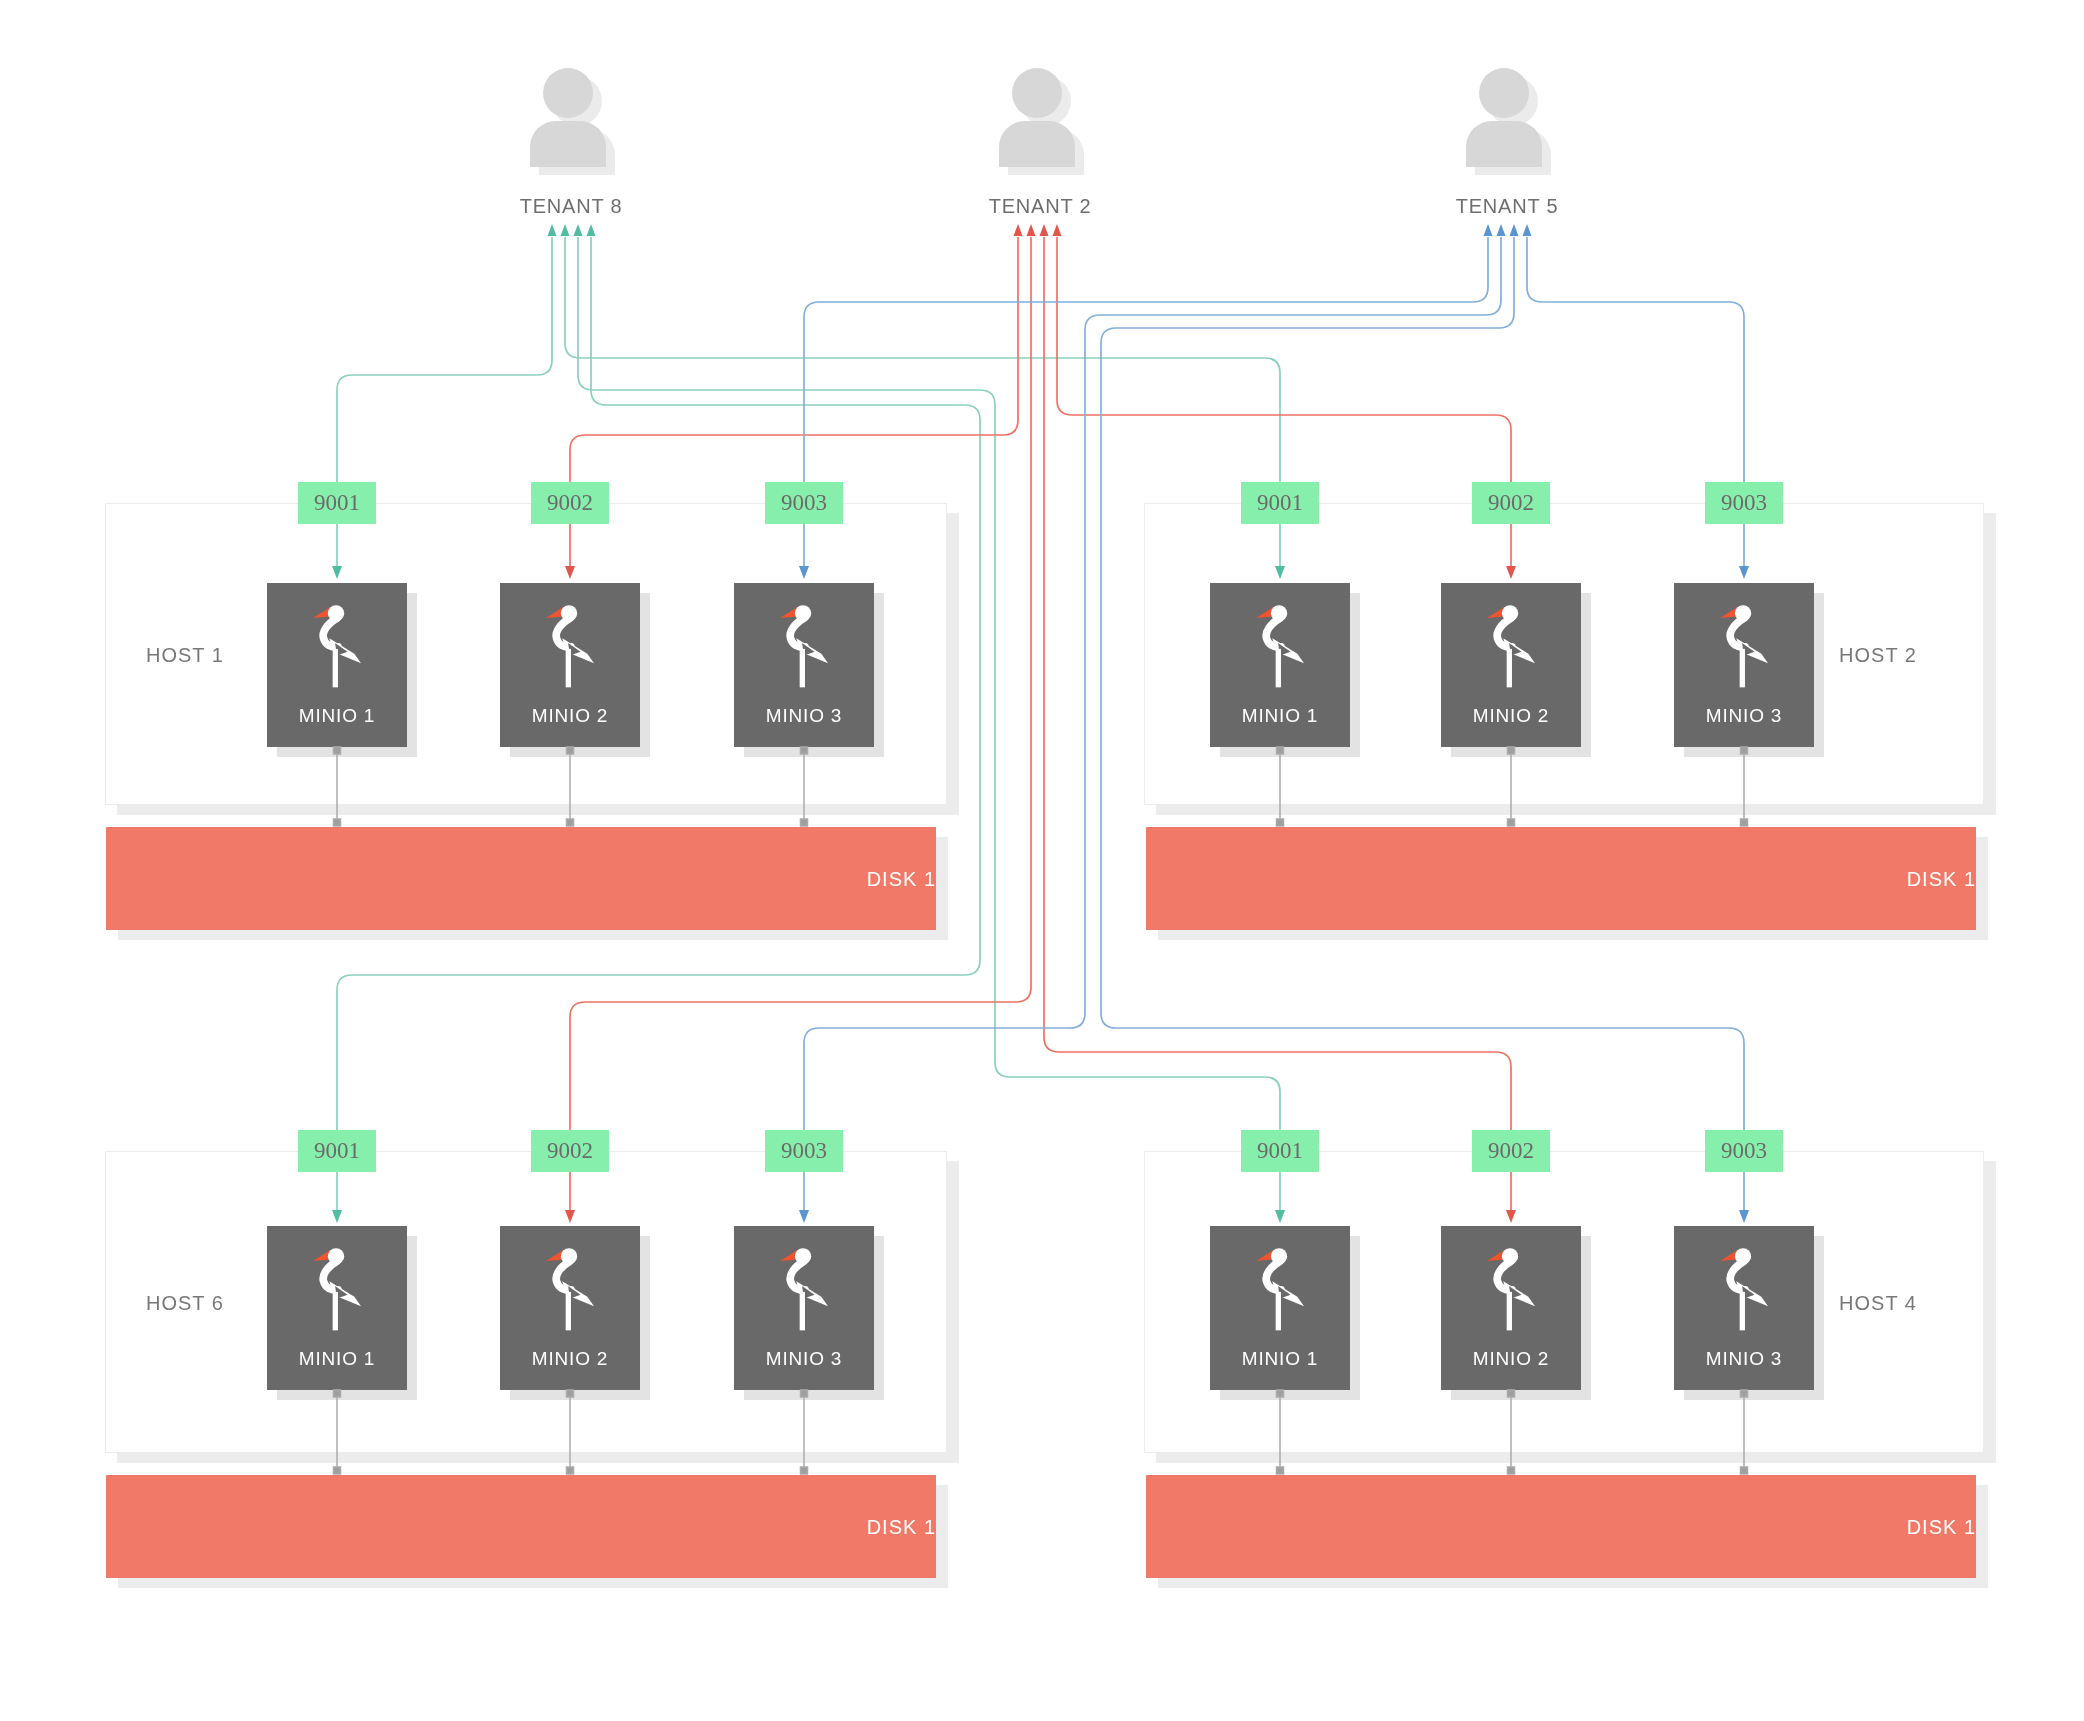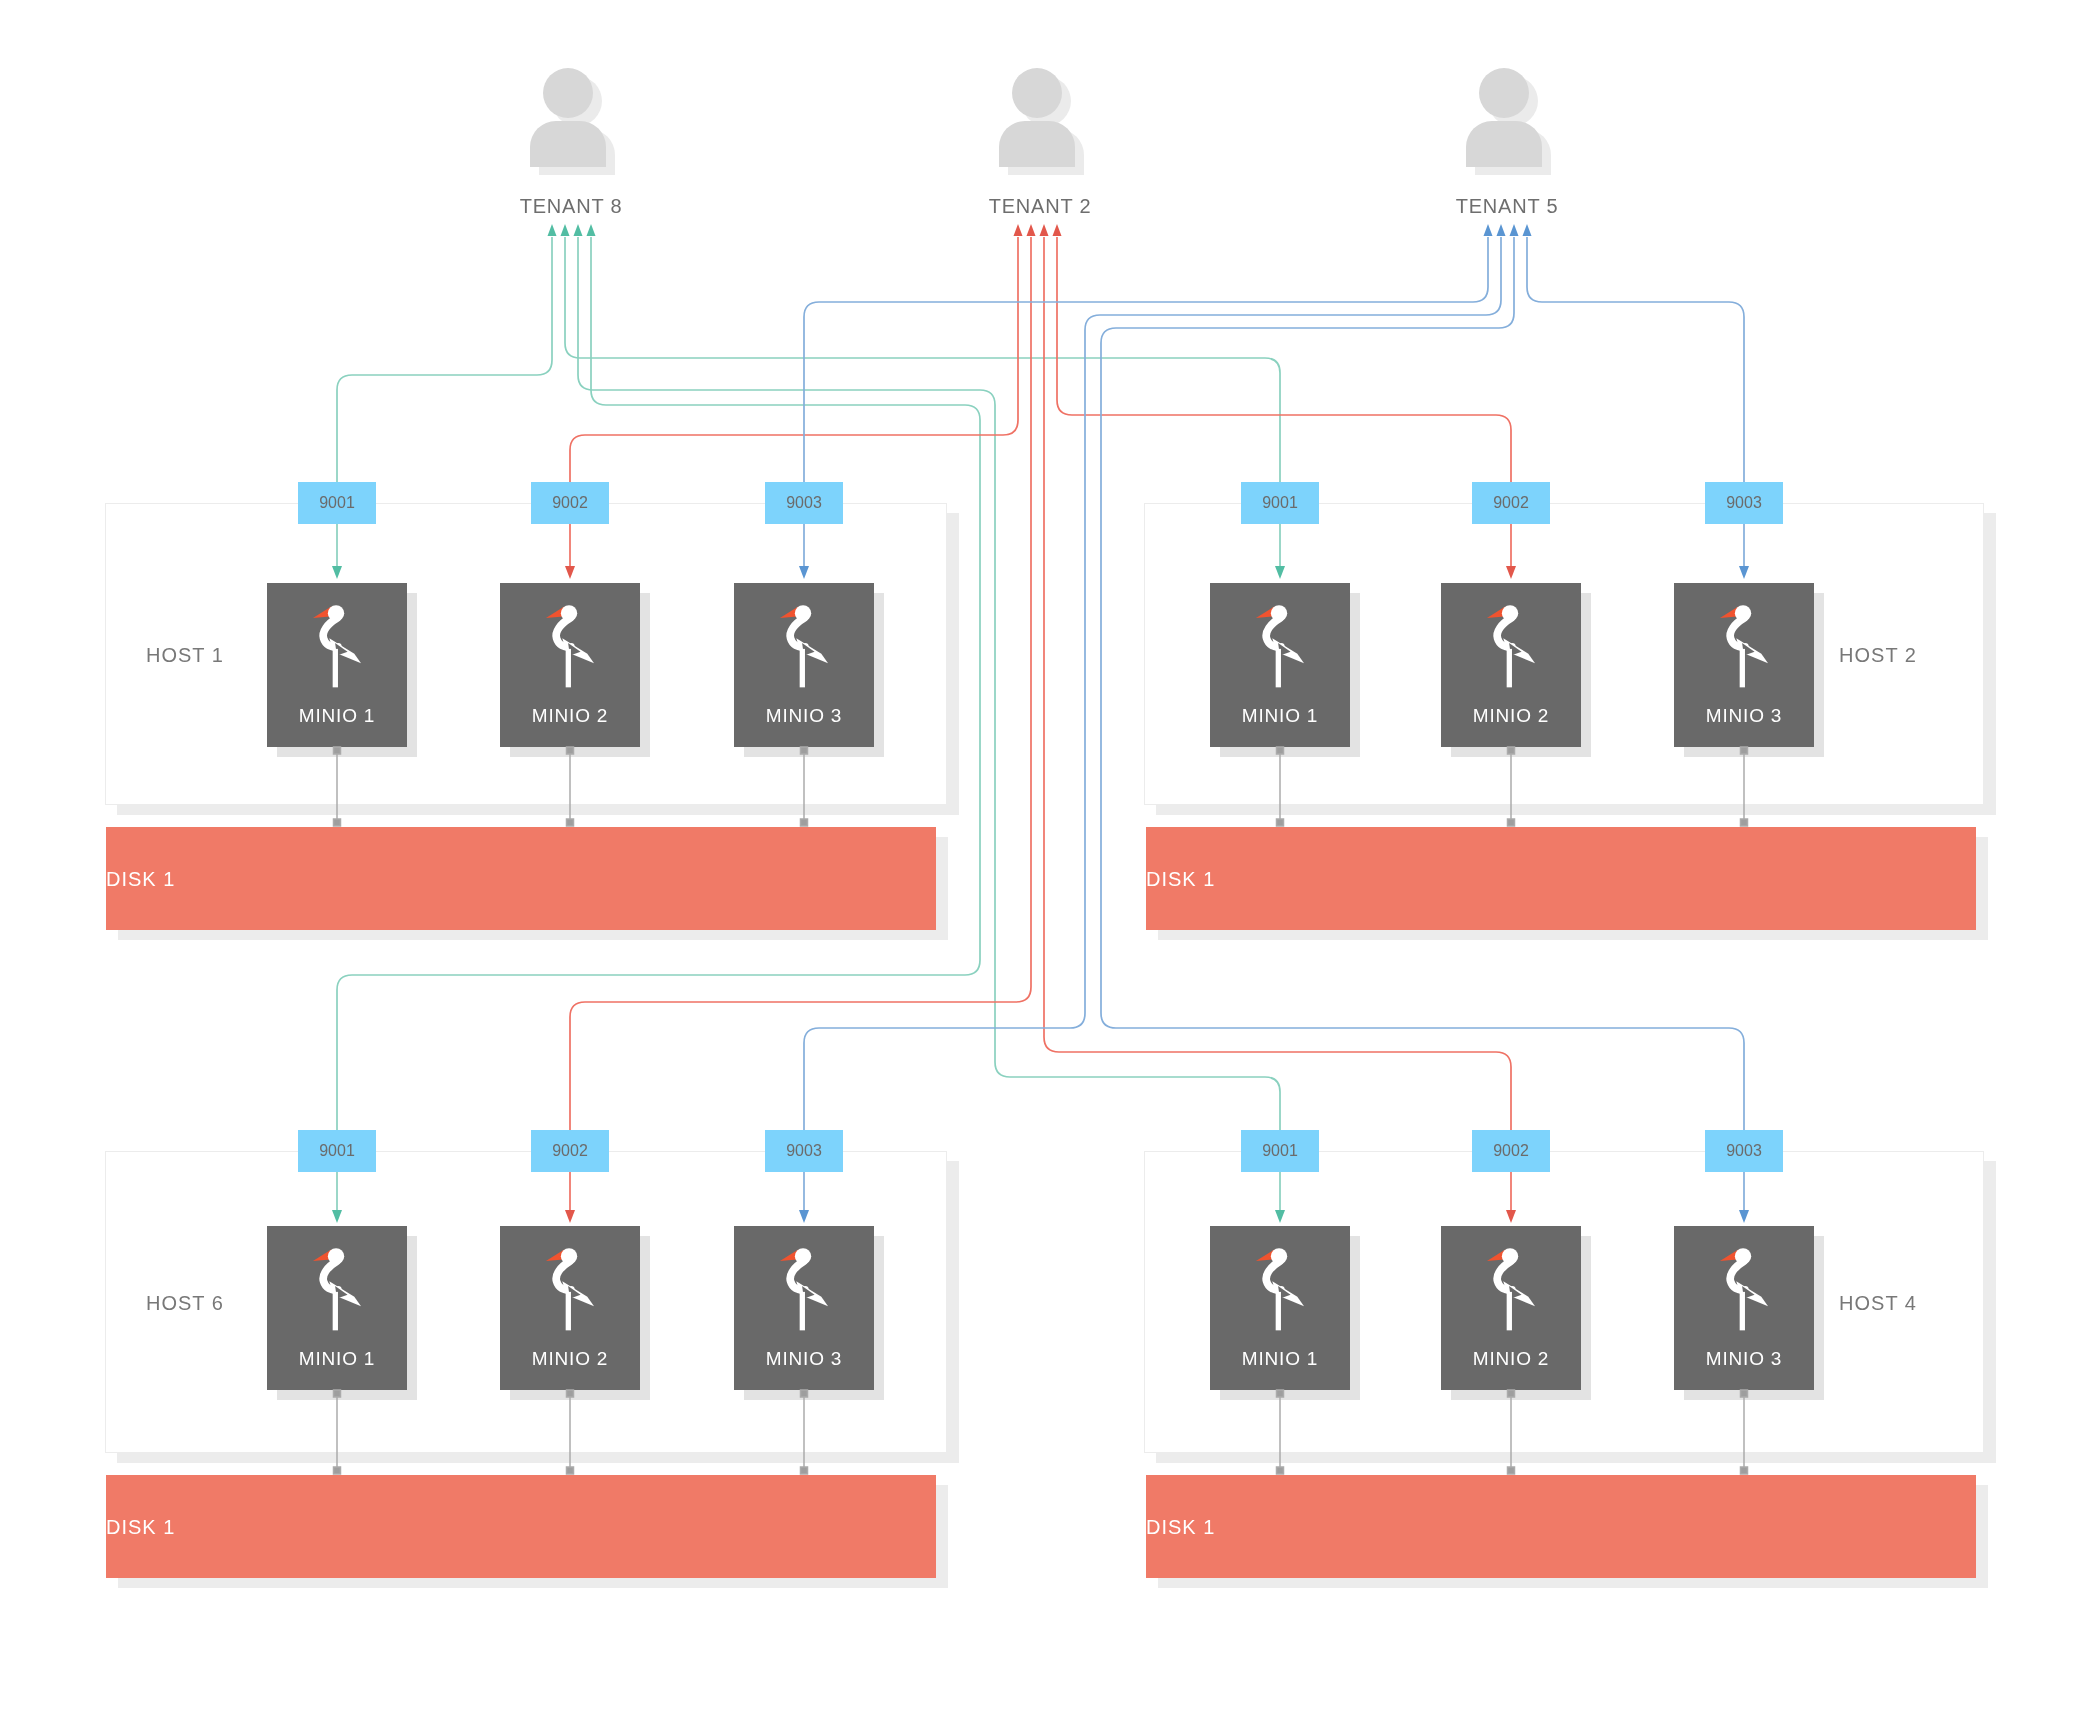--- a/index.html
+++ b/index.html
@@ -25,39 +25,39 @@
     position:absolute;background:#ffffff;border:1px solid #ececec;
     box-shadow:12px 10px 0 0 #ececec;z-index:0;
   }
   .host-label{
     position:absolute;top:140px;font-size:20px;color:#787878;letter-spacing:1px;width:150px;
   }
   .host-label.left{left:40px;text-align:left;}
   .host-label.right{right:30px;text-align:center;}
   
   .port{
-    position:absolute;width:78px;height:42px;background:#7dd3fc;color:#6b6b6b;
-    font-size:16px;line-height:42px;text-align:center;z-index:3;
+    position:absolute;width:78px;height:42px;background:#86efac;color:#6b6b6b;
+    font-size:23px;line-height:42px;text-align:center;z-index:3;font-family:Liberation Serif, serif;
   }
   
   .minio{
     position:absolute;width:140px;height:164px;background:#696969;
     box-shadow:10px 10px 0 0 #e3e3e3;z-index:1;
   }
   .minio-label{
     position:absolute;bottom:20px;width:100%;text-align:center;color:#ffffff;
     font-size:19px;letter-spacing:0.8px;
   }
   .bird{position:absolute;left:45px;top:20px;}
   
   .disk{
     position:absolute;height:103px;background:#f07a67;box-shadow:12px 10px 0 0 #ececec;
   }
   .disk-label{
-    position:absolute;width:100%;text-align:left;color:#ffffff;font-size:20px;
+    position:absolute;width:100%;text-align:right;color:#ffffff;font-size:20px;
     letter-spacing:1px;top:50%;transform:translateY(-50%);
   }
   
   .caption{
     position:absolute;top:1622px;left:0;width:100%;text-align:center;
     font-size:21px;color:#333333;
   }
   #wires{position:absolute;left:0;top:0;z-index:2;}
 </style>
 </head>

